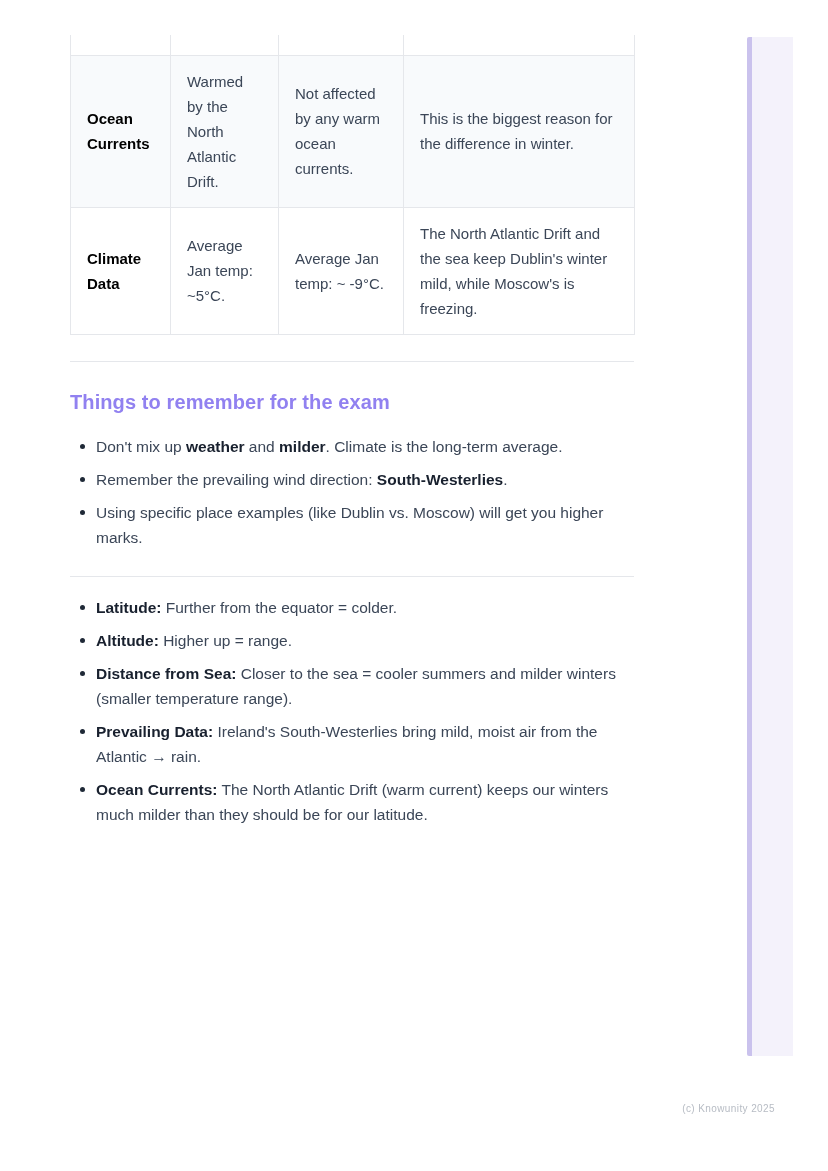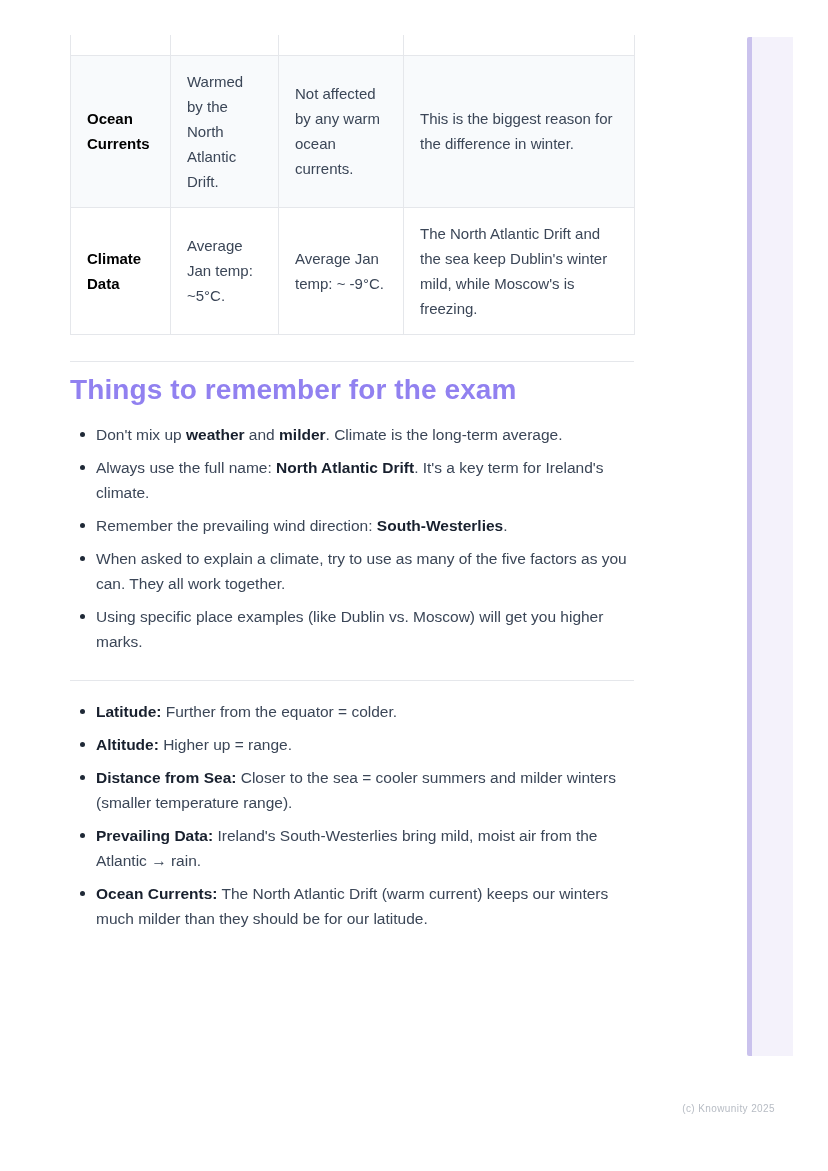--- a/index.html
+++ b/index.html
@@ -51,22 +51,22 @@
     color: #000000;
   }
 
   
   .divider {
     border: none;
     border-top: 1px solid #e5e7eb;
     margin-top: 26px;
   }
   h2.sec {
-    margin-top: 14px;
-    font-size: 28px;
+    margin-top: 26px;
+    font-size: 20px;
     line-height: 28px;
     font-weight: 700;
     color: var(--accent, #9181f0);
     letter-spacing: 0.1px;
   }
   ul.bullets {
     margin-top: 18px;
     list-style: none;
     font-size: 15.5px;
     line-height: 25px;
@@ -145,23 +145,21 @@
         <td>The North Atlantic Drift and the sea keep Dublin's winter mild, while Moscow's is freezing.</td>
       </tr>
     </tbody>
       </table>
 
     <hr class="divider">
 
     <h2 class="sec">Things to remember for the exam</h2>
     <ul class="bullets">
         <li><span>Don't mix up </span><strong>weather</strong><span> and </span><strong>milder</strong><span>. Climate is the long-term average.</span></li>
-        <li><span>Always use the full name: </span><strong>North Atlantic Drift</strong><span>. It's a key term for Ireland's climate.</span></li>
         <li><span>Remember the prevailing wind direction: </span><strong>South-Westerlies</strong><span>.</span></li>
-        <li><span>When asked to explain a climate, try to use as many of the five factors as you can. They all work together.</span></li>
         <li><span>Using specific place examples (like Dublin vs. Moscow) will get you higher marks.</span></li>
       </ul>
 
     <hr class="divider">
 
     <ul class="bullets">
         <li><strong>Latitude:</strong><span> Further from the equator = colder.</span></li>
         <li><strong>Altitude:</strong><span> Higher up = range.</span></li>
         <li><strong>Distance from Sea:</strong><span> Closer to the sea = cooler summers and milder winters (smaller temperature range).</span></li>
         <li><strong>Prevailing Data:</strong><span> Ireland's South-Westerlies bring mild, moist air from the Atlantic → rain.</span></li>

